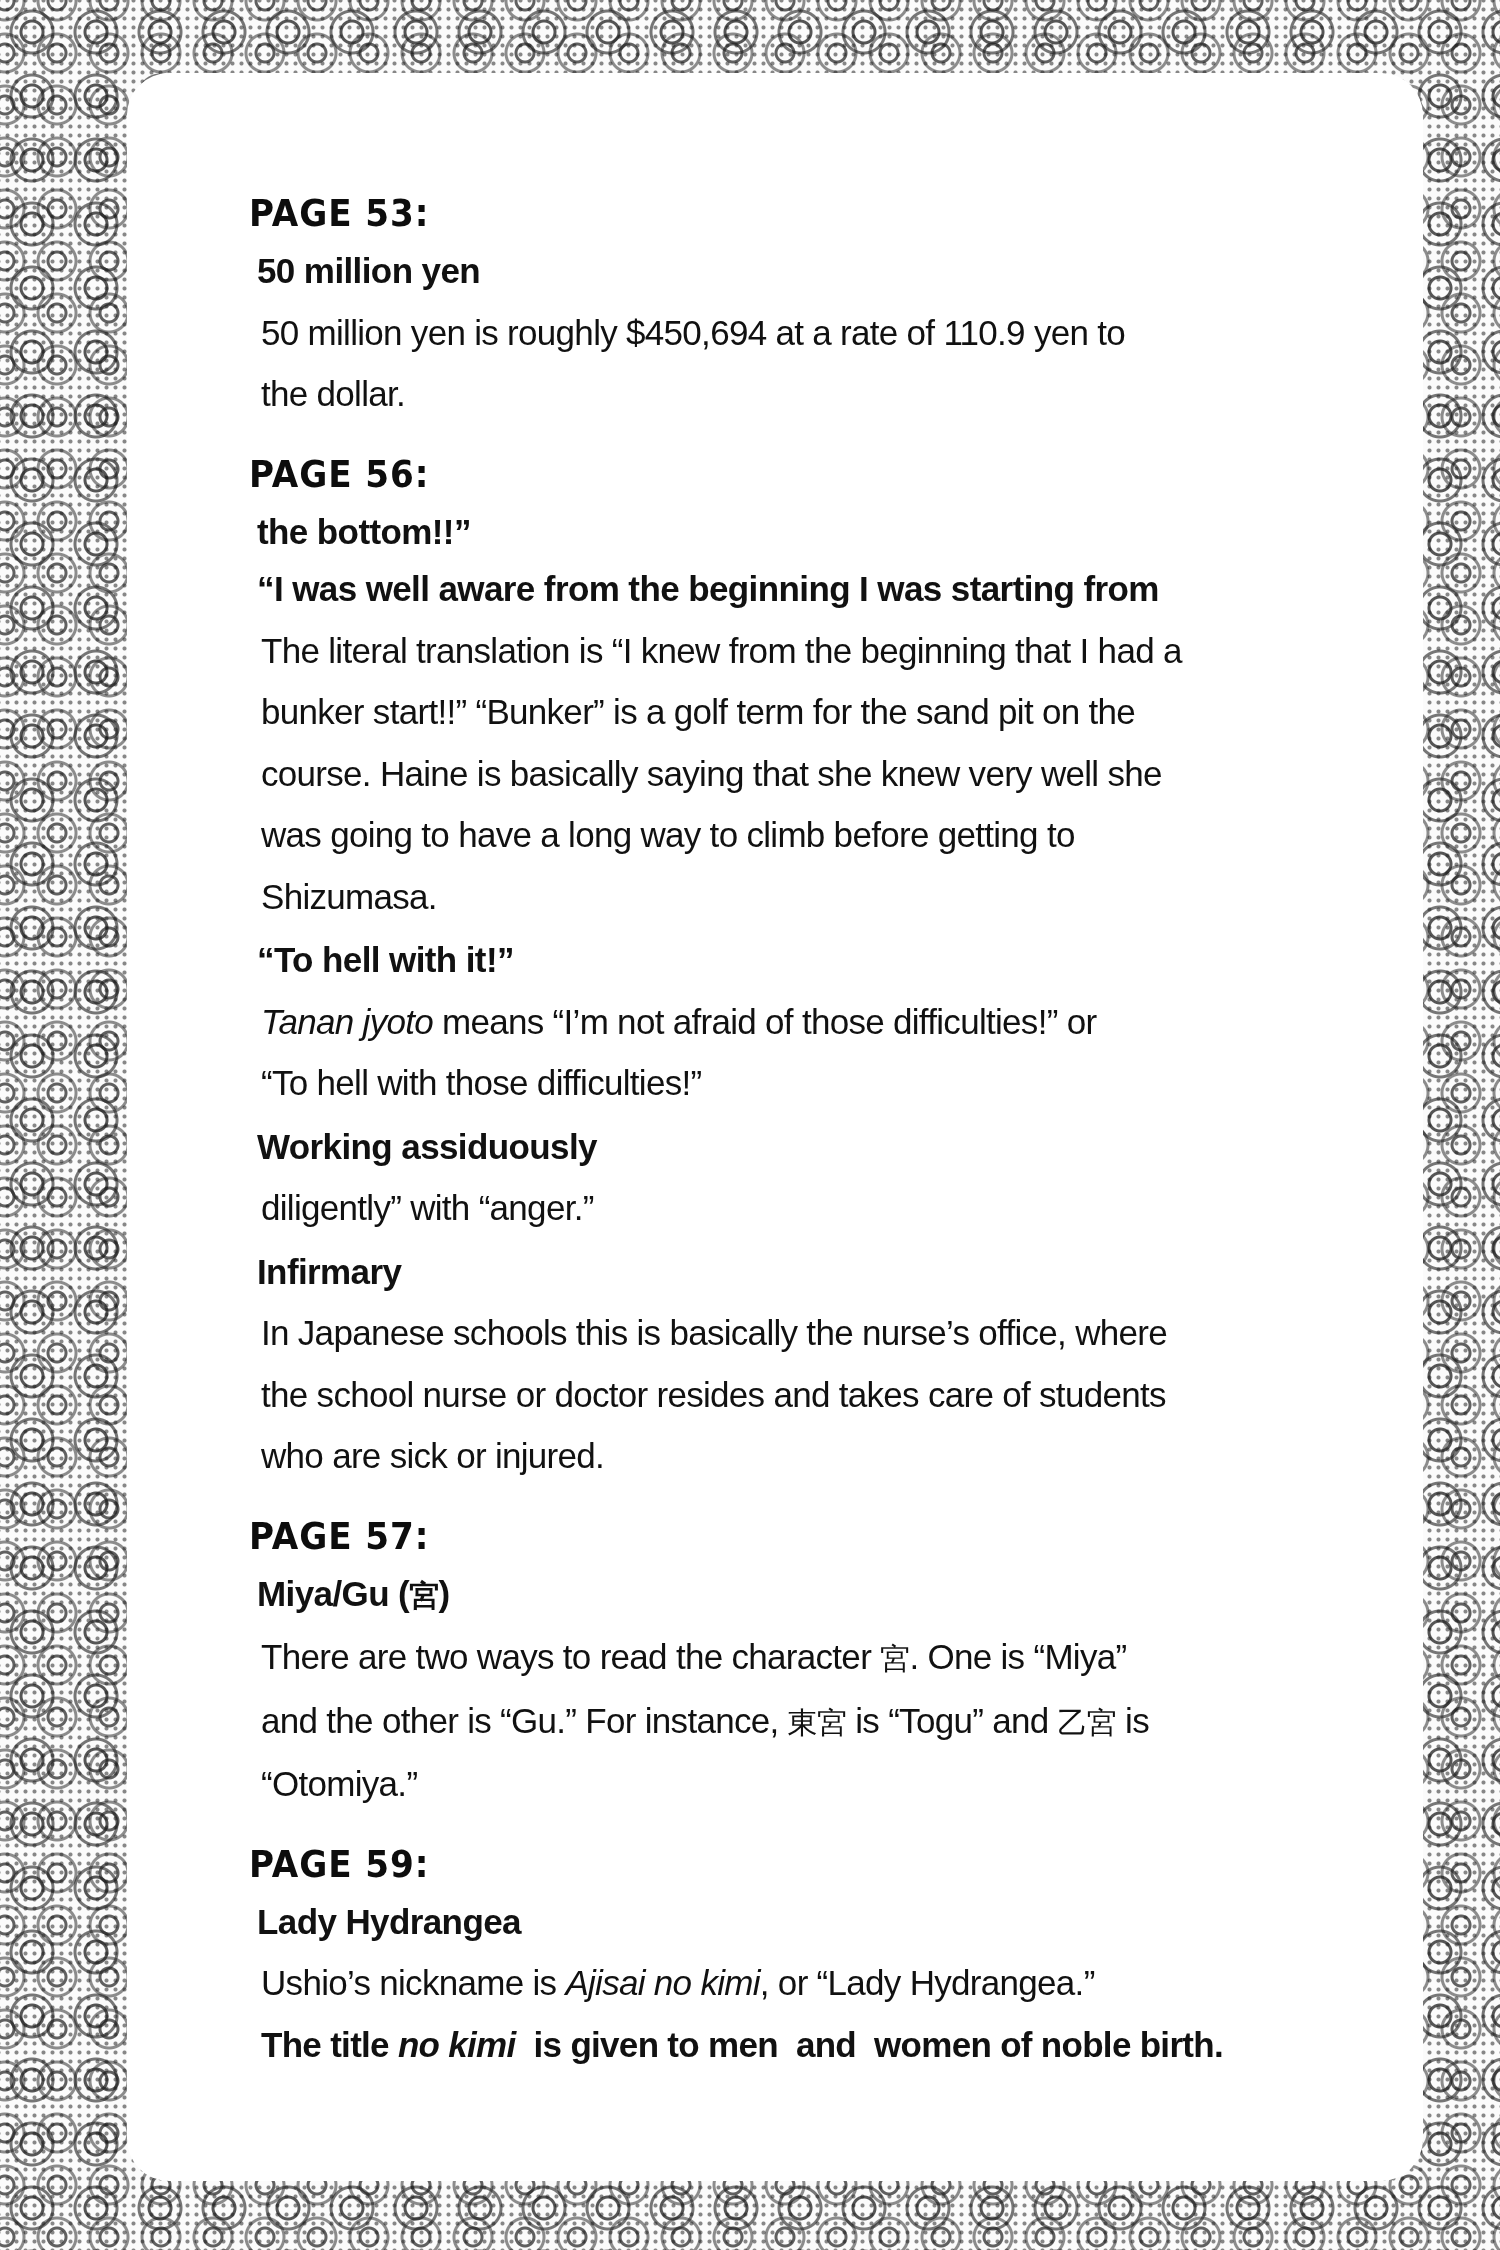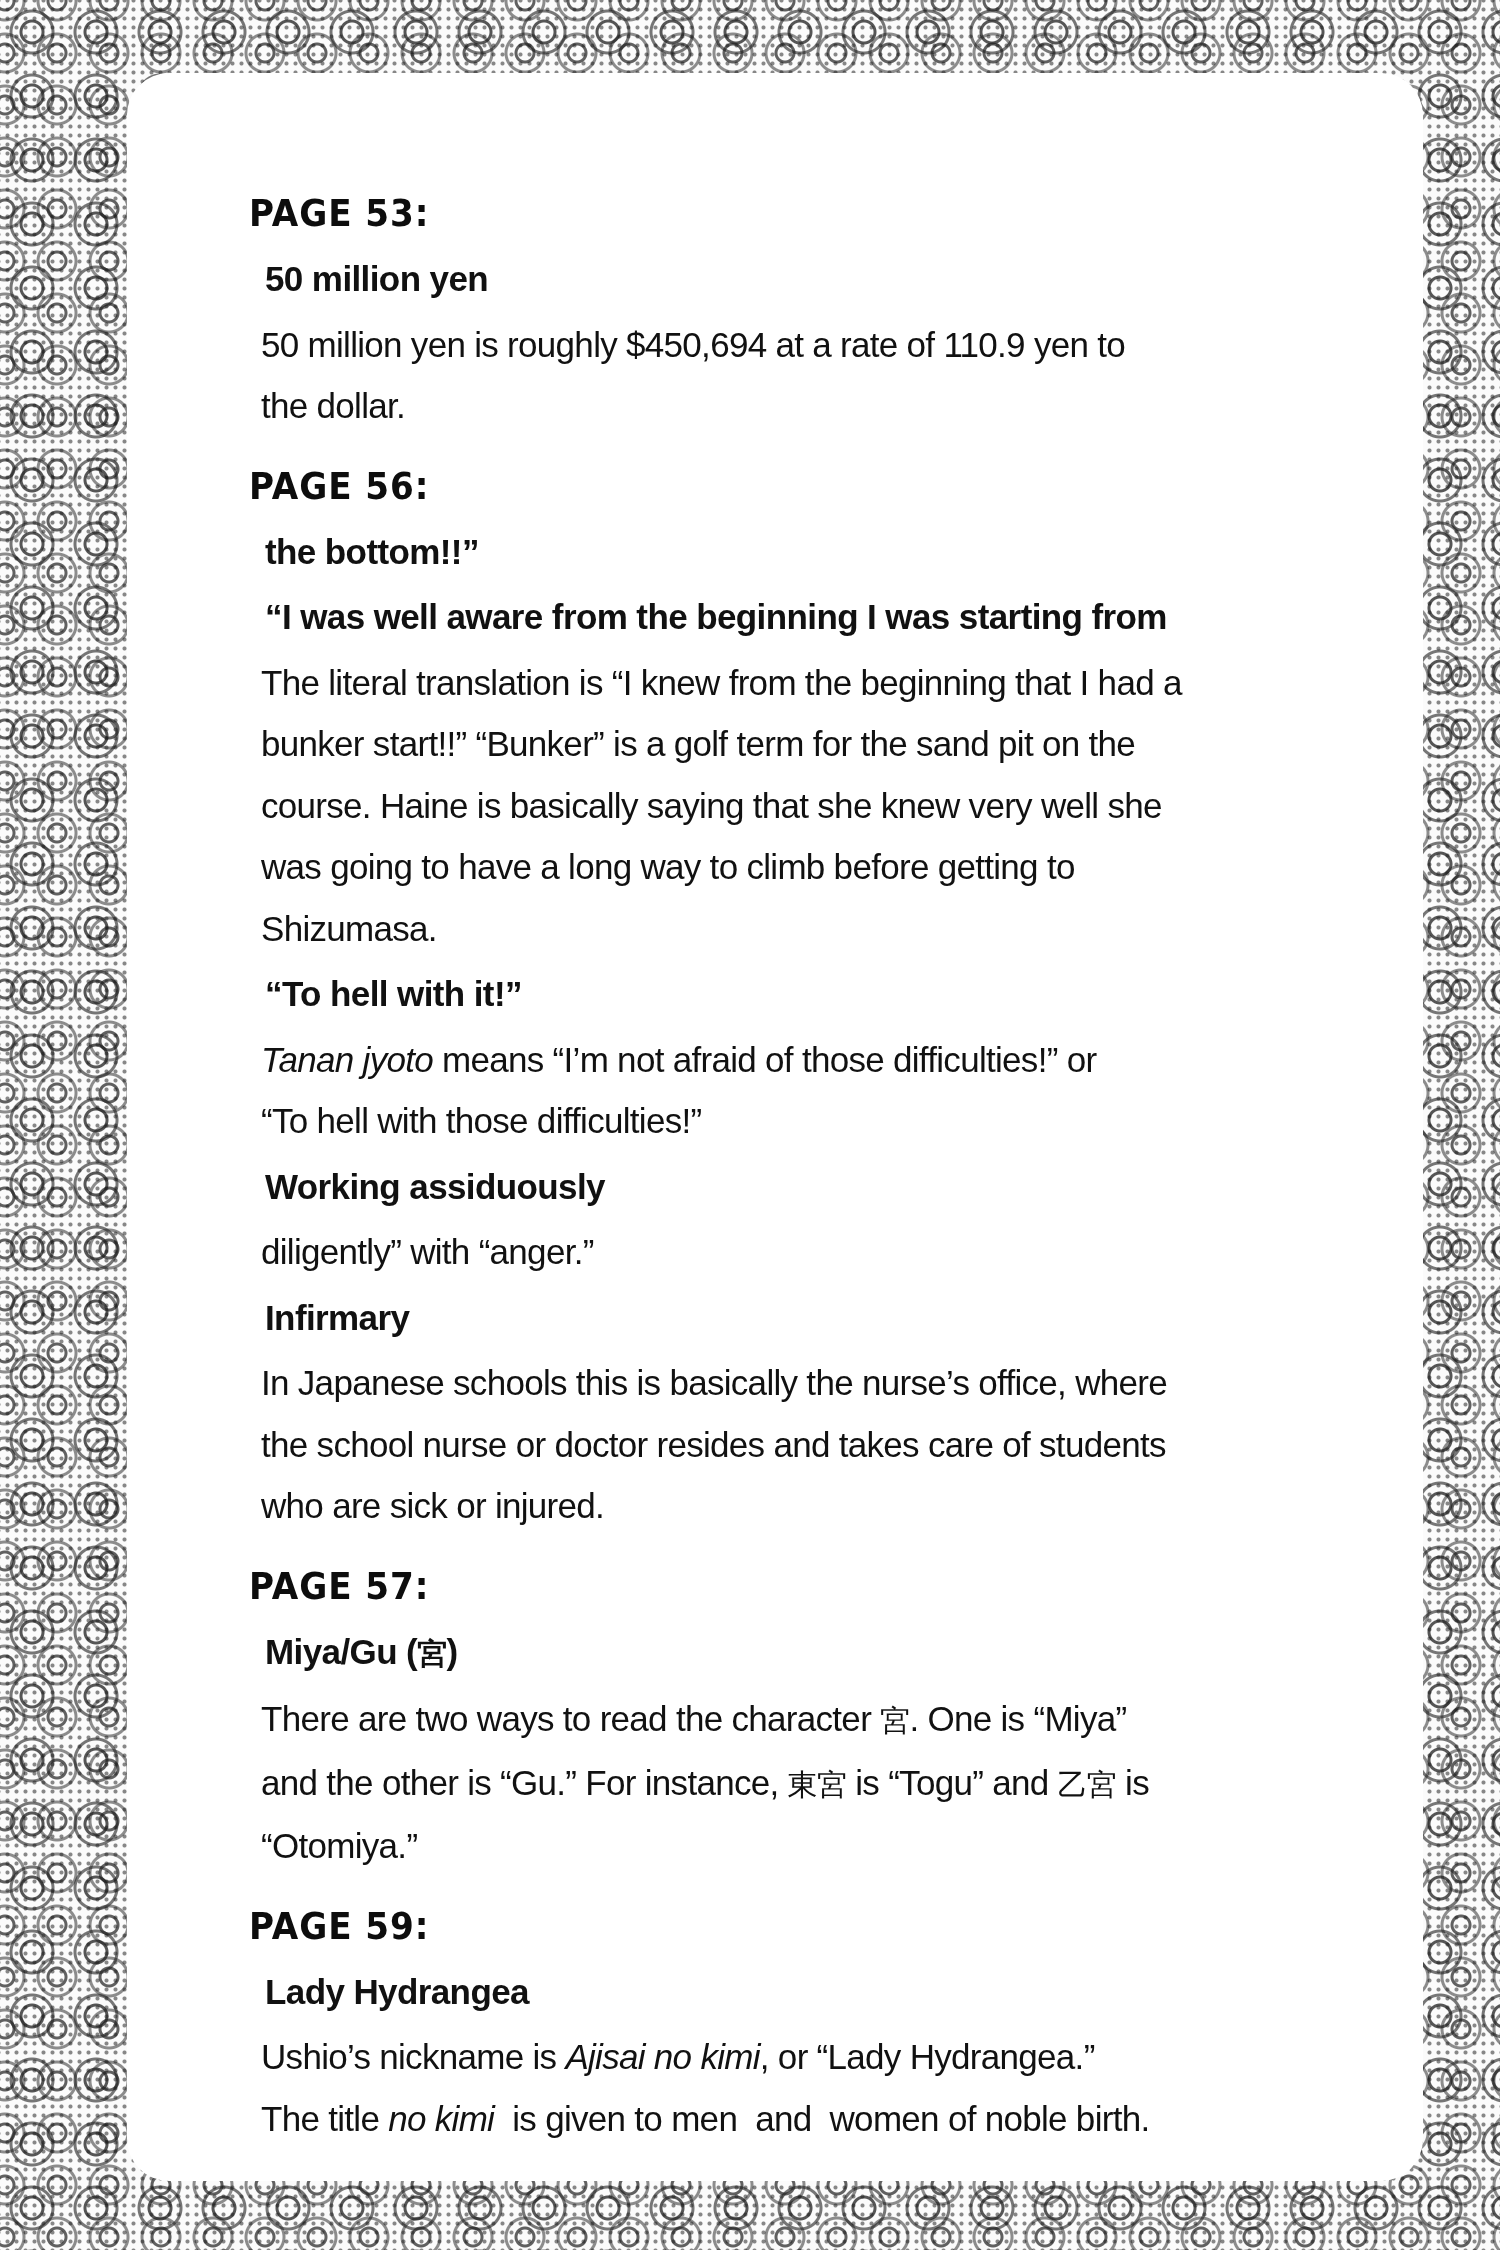--- a/index.html
+++ b/index.html
@@ -61,21 +61,21 @@
       margin-top: 4px;
     }
     .note + .note {
       margin-top: 14px;
     }
     .term {
       font-weight: bold;
       font-size: 35px;
       line-height: 49.5px;
       letter-spacing: -0.6px;
-      margin: 16px;
+      margin: 8px;
       white-space: nowrap;
     }
     .body-line {
       font-size: 35px;
       line-height: 49.5px;
       letter-spacing: -0.7px;
       margin: 12px;
       white-space: nowrap;
     }
     .it {
@@ -144,17 +144,17 @@
       <p class="body-line"><span>and the other is “Gu.” For instance, </span><span class="kanji">東宮</span><span> is “Togu” and </span><span class="kanji">乙宮</span><span> is</span></p>
       <p class="body-line">“Otomiya.”</p>
     </div>
   </section>
 
   <section class="section">
     <h2 class="page-heading">PAGE 59:</h2>
     <div class="note">
       <p class="term">Lady Hydrangea</p>
       <p class="body-line"><span>Ushio’s nickname is </span><span class="it">Ajisai no kimi</span><span>, or “Lady Hydrangea.”</span></p>
-      <p class="body-line" style="white-space: pre;"><span>The title </span><span class="it">no kimi</span><span>  is given to men  and  women of noble birth.</span></p>
+      <p class="body-line" style="white-space: pre; font-weight: bold;"><span>The title </span><span class="it">no kimi</span><span>  is given to men  and  women of noble birth.</span></p>
     </div>
   </section>
 
 </div>
 
 </body></html>

